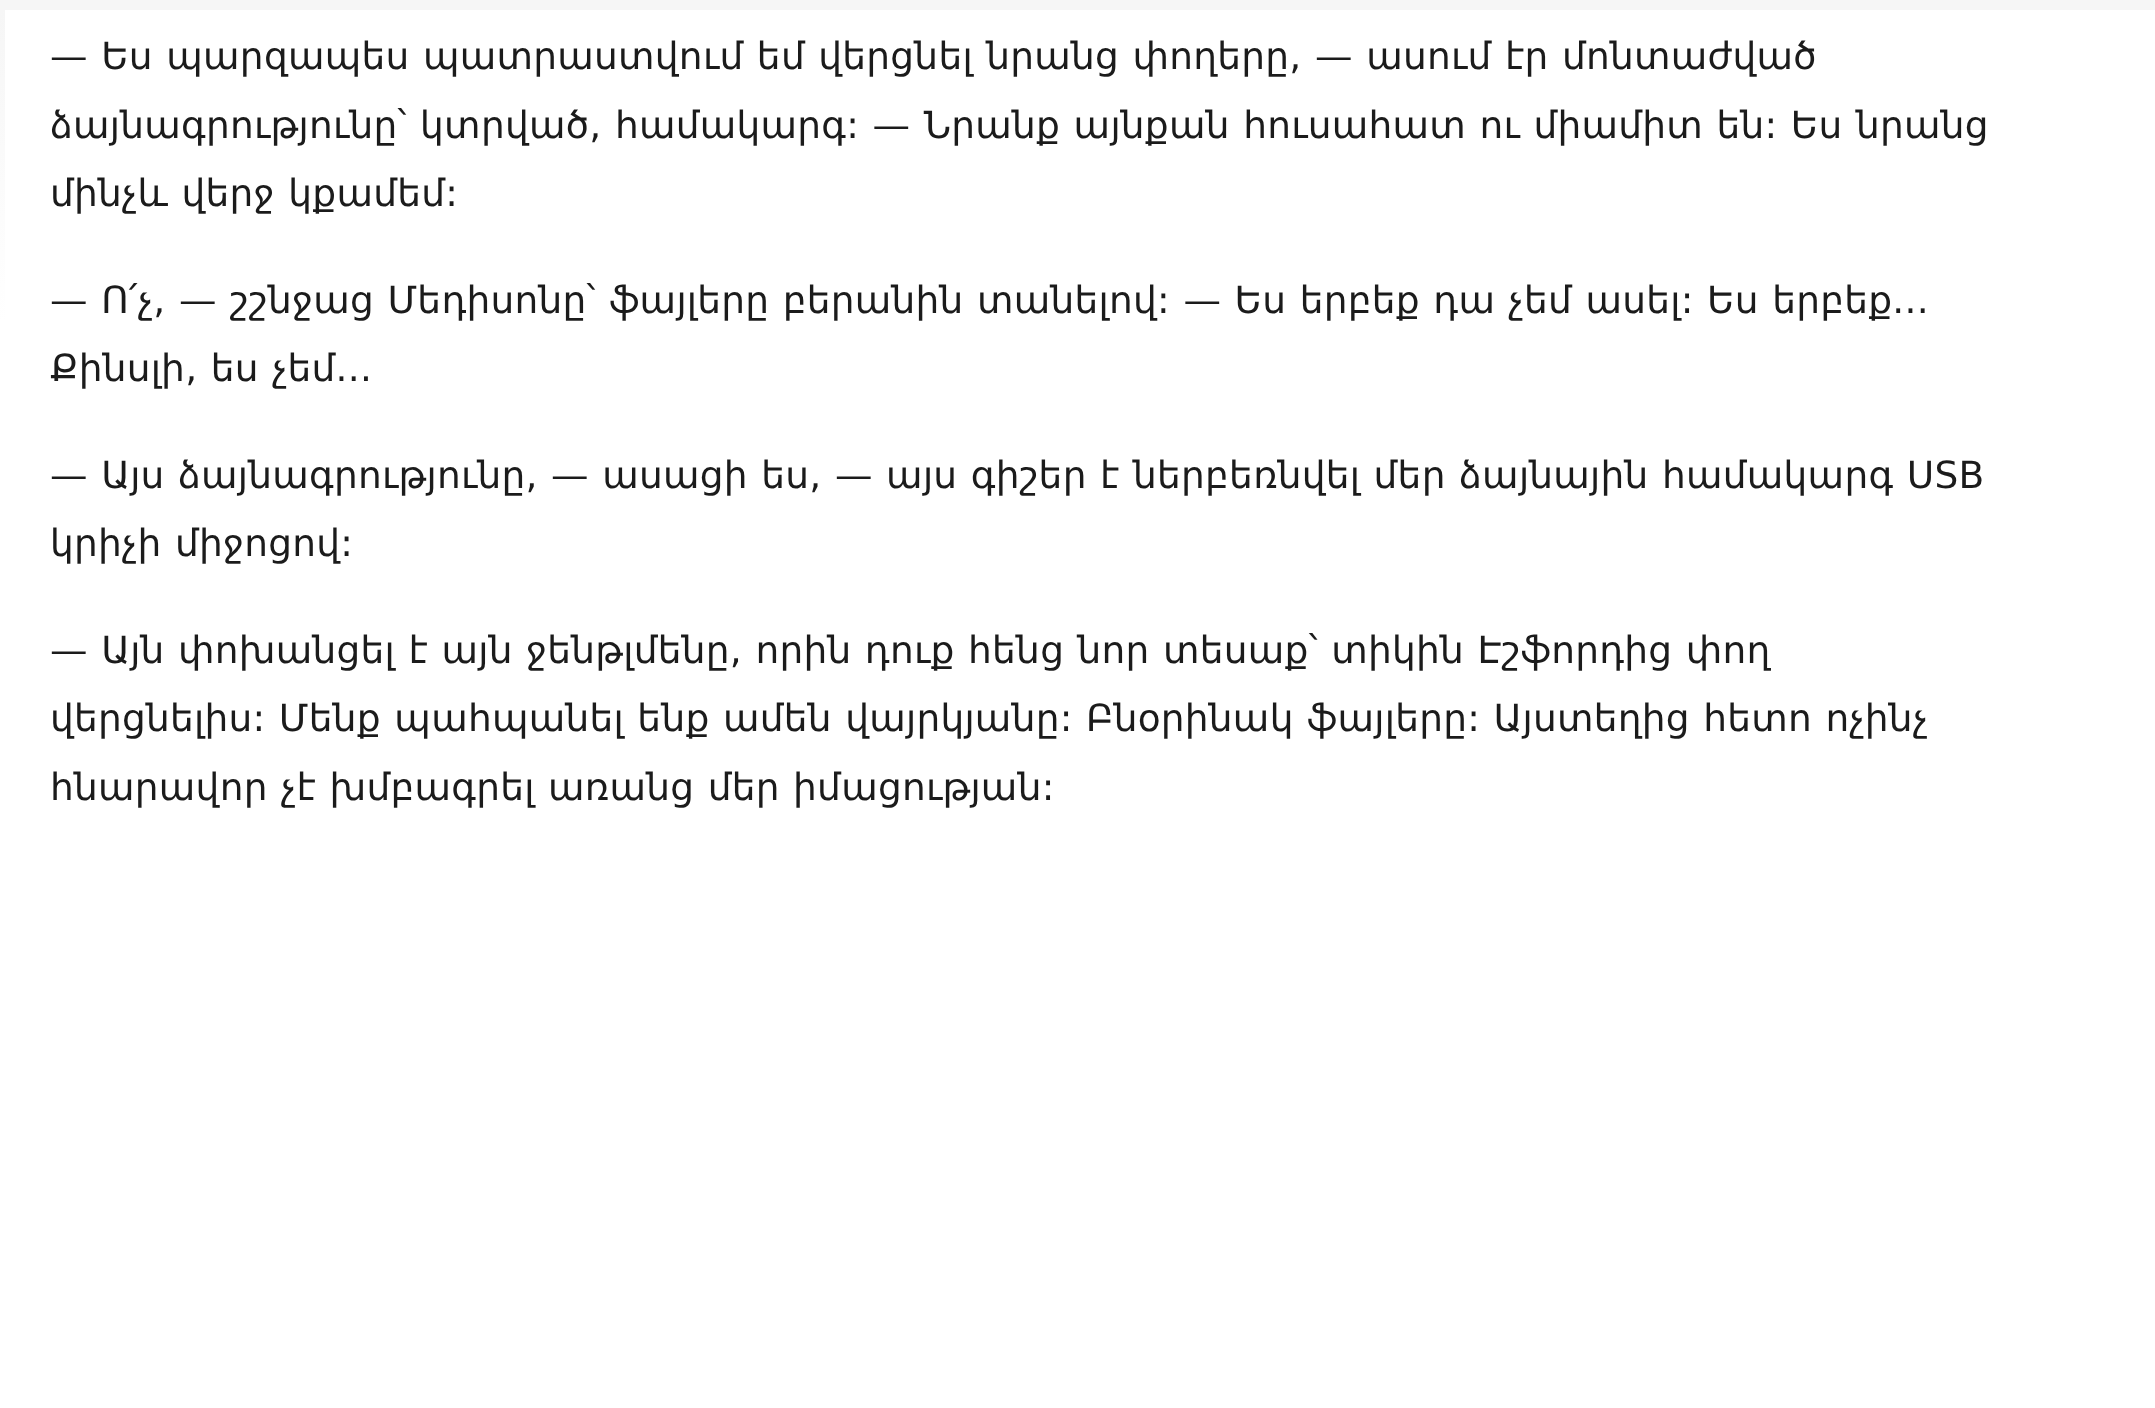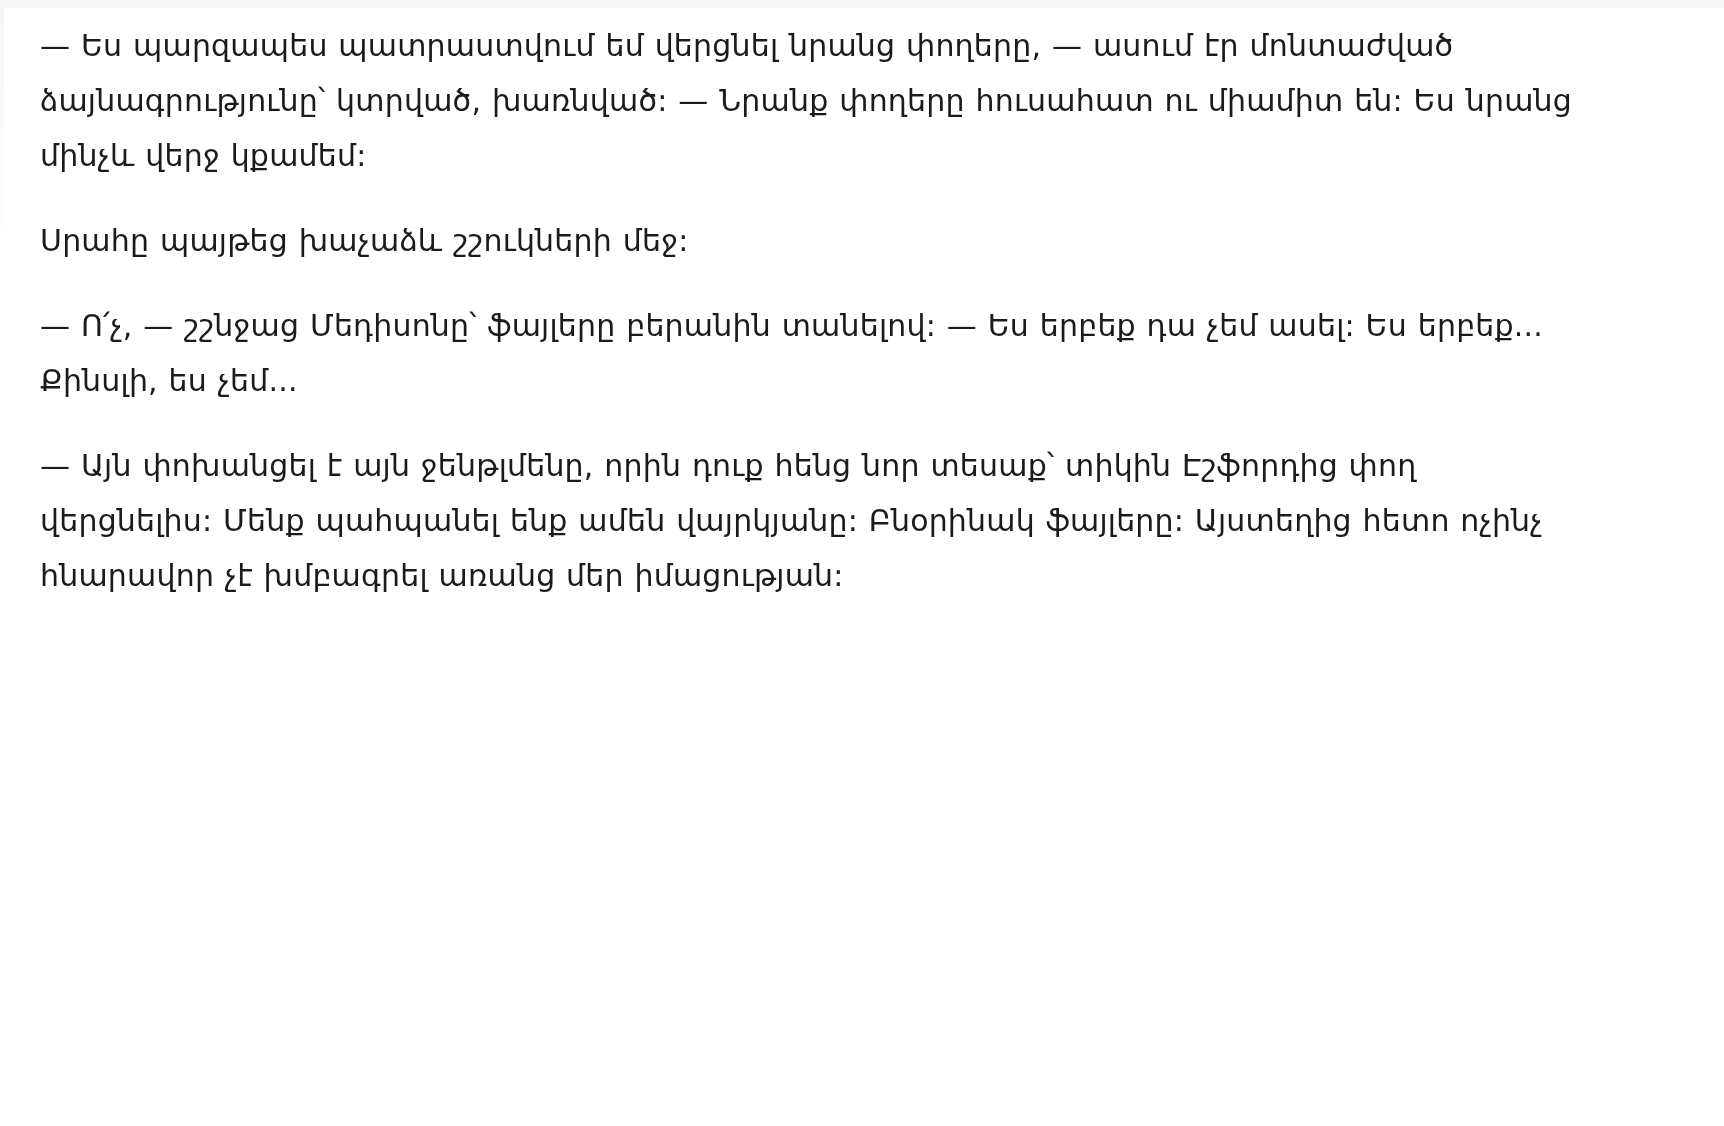--- a/index.html
+++ b/index.html
@@ -40,17 +40,17 @@
     word-spacing: 1px;
   }
 </style>
 </head>
 <body>
 
 <div class="top-strip"></div>
 <div class="edge-strip"></div>
 
 <div class="doc">
-  <p>— Ես պարզապես պատրաստվում եմ վերցնել նրանց փողերը, — ասում էր մոնտաժված ձայնագրությունը՝ կտրված, խառնված: — Նրանք փողերը հուսահատ ու միամիտ են: Ես նրանց մինչև վերջ կքամեմ:</p>
-  <p>Սրահը պայթեց խաչաձև շշուկների մեջ:</p>
+  <p>— Ես պարզապես պատրաստվում եմ վերցնել նրանց փողերը, — ասում էր մոնտաժված ձայնագրությունը՝ կտրված, համակարգ: — Նրանք այնքան հուսահատ ու միամիտ են: Ես նրանց մինչև վերջ կքամեմ:</p>
   <p>— Ո՛չ, — շշնջաց Մեդիսոնը՝ ֆայլերը բերանին տանելով: — Ես երբեք դա չեմ ասել: Ես երբեք... Քինսլի, ես չեմ...</p>
+  <p>— Այս ձայնագրությունը, — ասացի ես, — այս գիշեր է ներբեռնվել մեր ձայնային համակարգ USB կրիչի միջոցով:</p>
   <p>— Այն փոխանցել է այն ջենթլմենը, որին դուք հենց նոր տեսաք՝ տիկին Էշֆորդից փող վերցնելիս: Մենք պահպանել ենք ամեն վայրկյանը: Բնօրինակ ֆայլերը: Այստեղից հետո ոչինչ հնարավոր չէ խմբագրել առանց մեր իմացության:</p>
 </div>
 
 </body></html>

